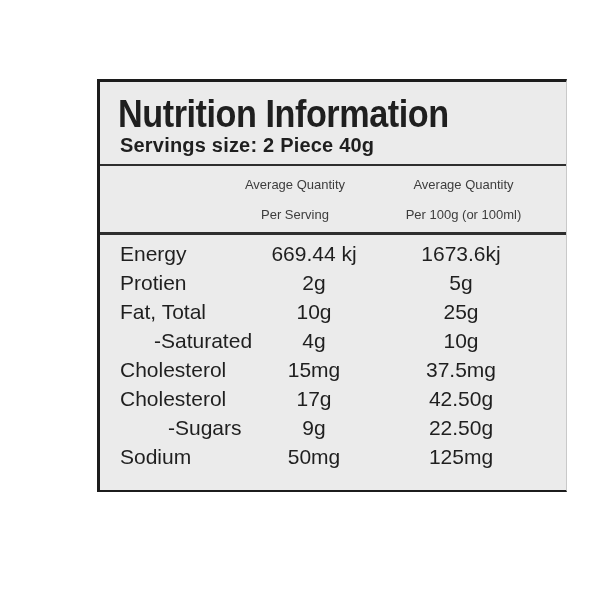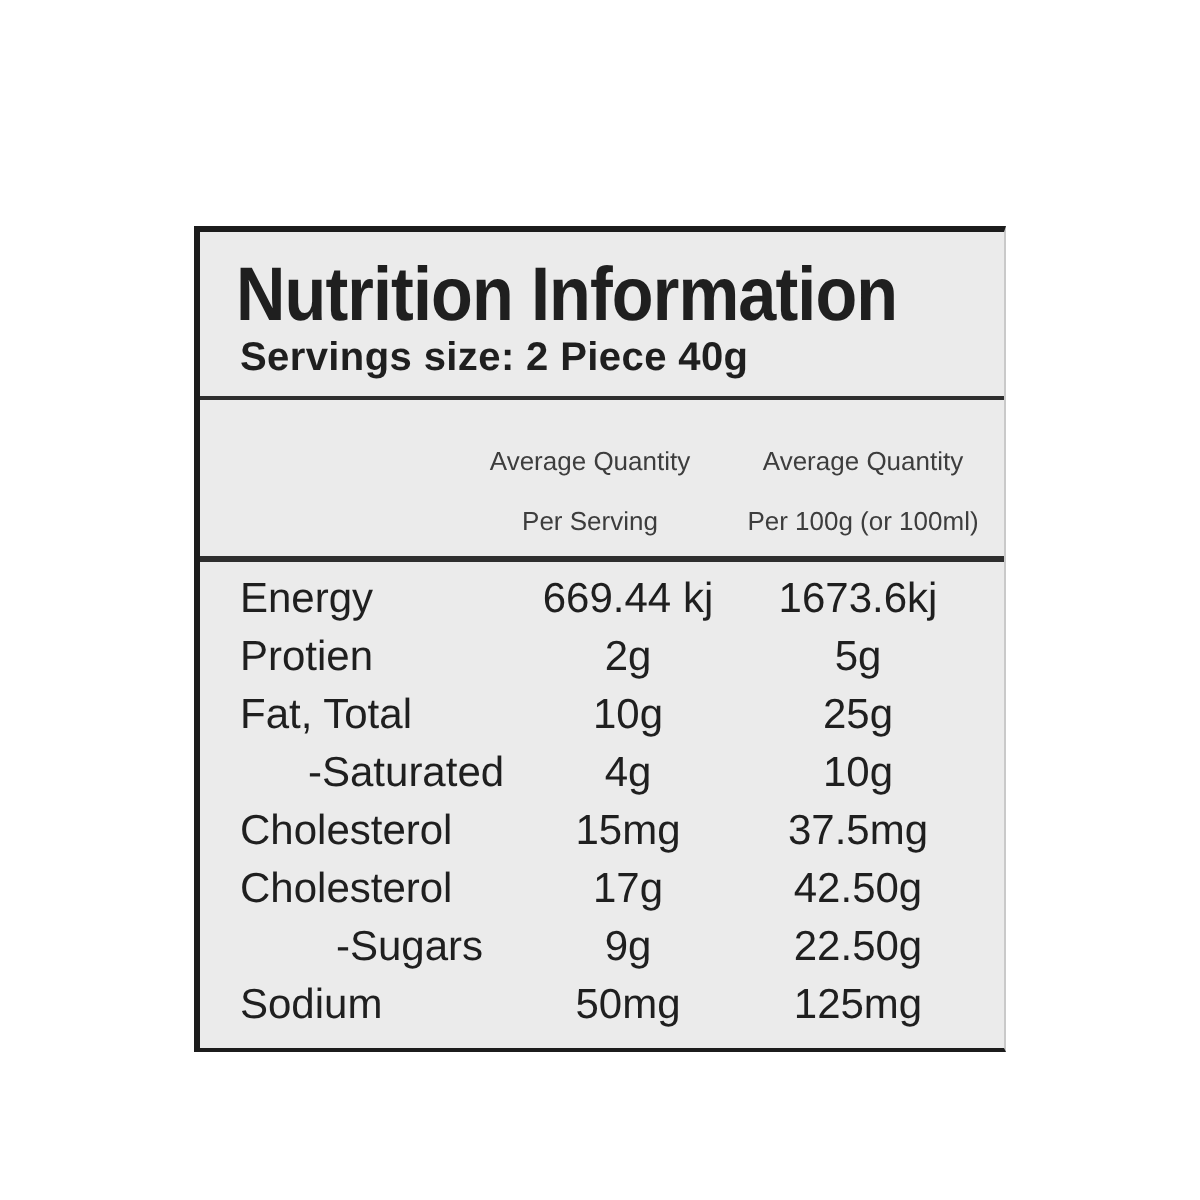--- a/index.html
+++ b/index.html
@@ -16,32 +16,31 @@
   }
   .page {
     position: absolute;
     inset: 0;
     background: var(--page_background, #ffffff);
   }
   .nutrition-label {
     position: absolute;
     left: 97px;
     top: 79px;
-    width: 406px;
+    width: 470px;
     height: 413px;
     box-sizing: border-box;
     background: var(--label_background, #ebebeb);
     border-top: 3px solid var(--border, #1c1c1c);
     border-left: 3px solid var(--border, #1c1c1c);
     border-bottom: 2px solid var(--border, #1c1c1c);
     border-right: 1px solid #c9c9c9;
     color: var(--text, #1f1f1f);
     padding-top: 12px;
     overflow: hidden;
-    margin-top: 34px;
   }
   .title {
     font-size: 38px;
     font-weight: bold;
     line-height: 40px;
     white-space: nowrap;
     padding-left: 20px;
     letter-spacing: -0.5px;
     transform: scaleX(0.9);
     transform-origin: left center;
@@ -59,21 +58,21 @@
     border-top: 2px solid #2e2e2e;
     margin-top: 8px;
   }
   .sep.thick {
     border-top-width: 3px;
     margin-top: 0;
   }
   .hdr {
     display: grid;
     grid-template-columns: 105px 140px 1fr;
-    padding: 24px 4px 0 20px;
+    padding: 12px 4px 0 20px;
     height: 54px;
     box-sizing: content-box;
     color: var(--header_text, #3d3d3d);
     border-radius: 26px;
   }
   .hdr .col { text-align: center; }
   .hdr .line1 {
     font-size: 13px;
     line-height: 13px;
     margin-bottom: 17px;

